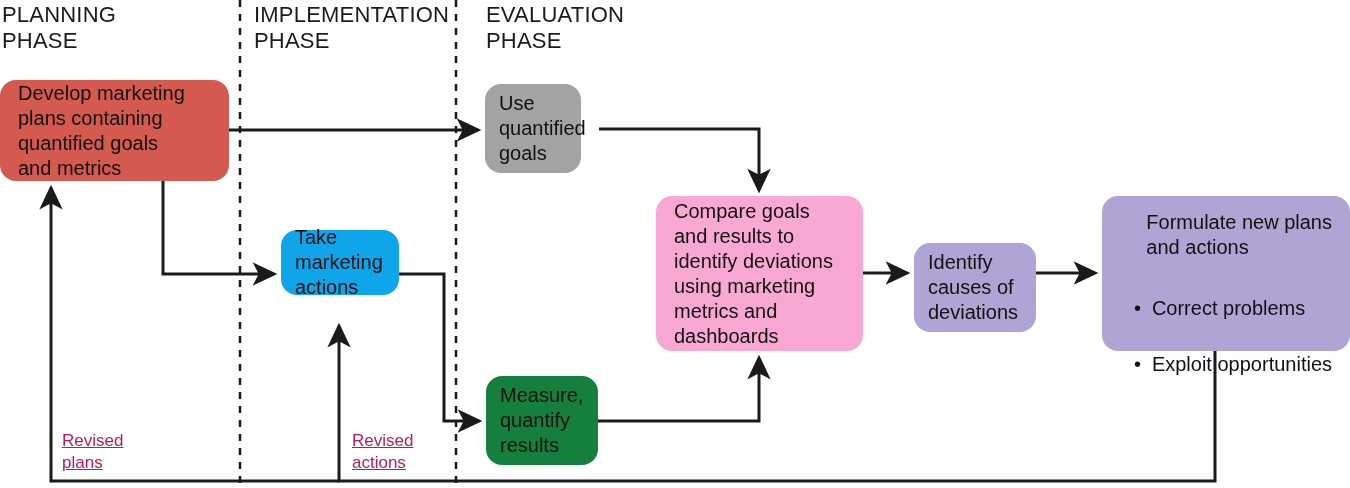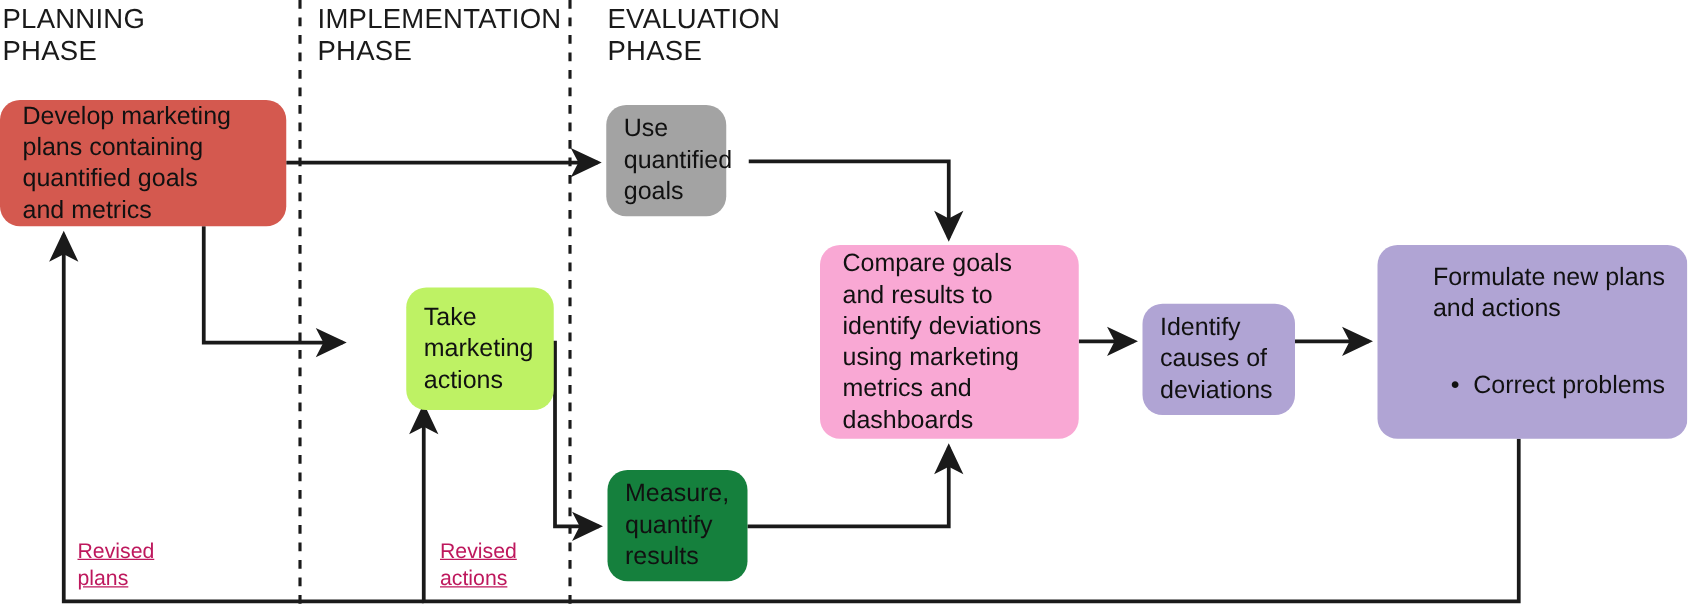--- a/index.html
+++ b/index.html
@@ -112,21 +112,21 @@
 
   <div class="node pad-lg" style="left:0px;top:80px;width:229px;height:101px;background:#d4594f;">Develop marketing
 plans containing
 quantified goals
 and metrics</div>
 
   <div class="node" style="left:485px;top:84px;width:96px;height:89px;background:#a3a3a3;">Use
 quantified
 goals</div>
 
-  <div class="node" style="left:281px;top:230px;width:118px;height:98px;background:#bef264;margin-left:44px;">Take
+  <div class="node" style="left:281px;top:230px;width:118px;height:65px;background:#0ea5e9;">Take
 marketing
 actions</div>
 
   <div class="node" style="left:486px;top:376px;width:112px;height:89px;background:#15803d;">Measure,
 quantify
 results</div>
 
   <div class="node pad-lg" style="left:656px;top:196px;width:207px;height:155px;background:#f9a8d4;">Compare goals
 and results to
 identify deviations
@@ -136,20 +136,21 @@
 
   <div class="node" style="left:914px;top:228px;width:122px;height:89px;background:#b0a4d4;margin-top:15px;">Identify
 causes of
 deviations</div>
 
   <div class="node pad-lg" style="left:1102px;top:196px;width:248px;height:155px;background:#b0a4d4;justify-content:flex-start;padding-top:14px;align-items:flex-end;">
     <div style="white-space:pre-line;">Formulate new plans
 and actions</div>
     <ul class="bullets" style="margin-top:8px;">
       <li>Correct problems</li>
+      <li>Exploit opportunities</li>
     </ul>
   </div>
 
   <div class="edge-label" style="left:62px;top:430px;">Revised
 plans</div>
   <div class="edge-label" style="left:352px;top:430px;">Revised
 actions</div>
 
 </div>
 

